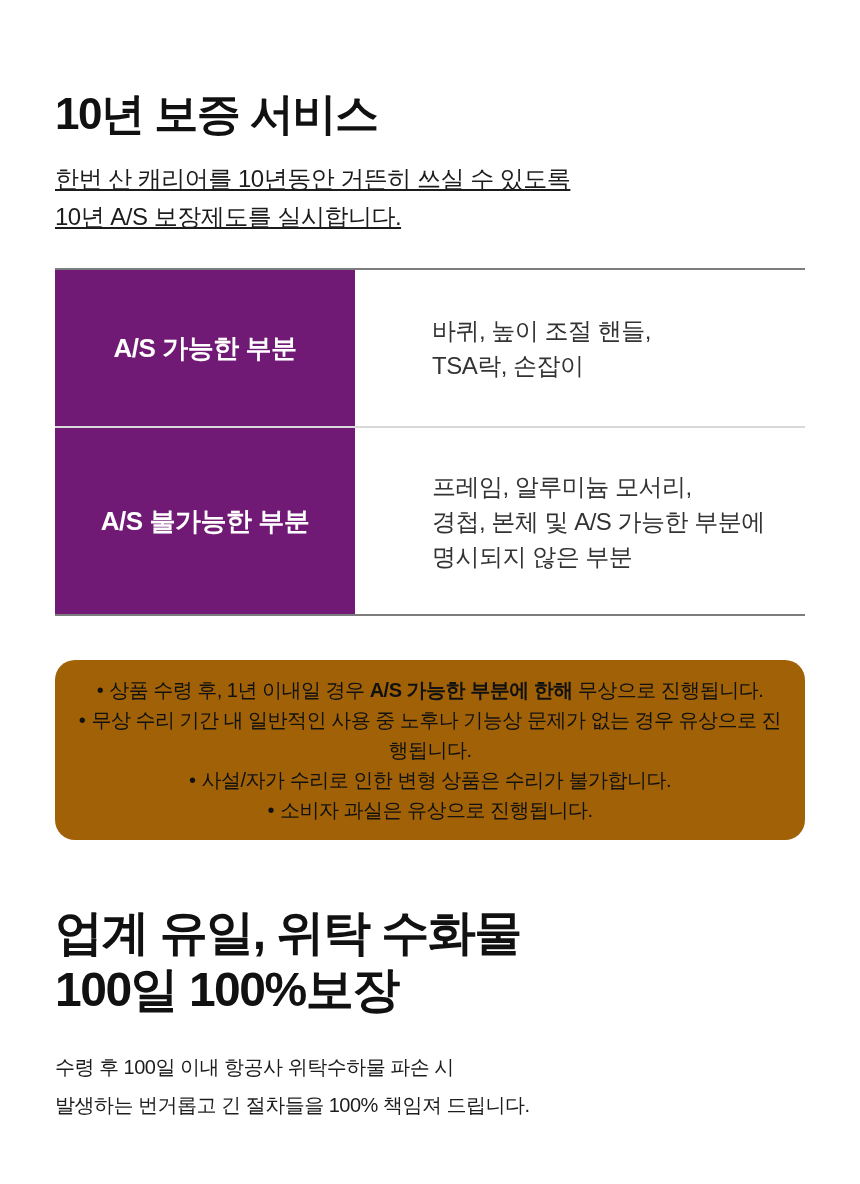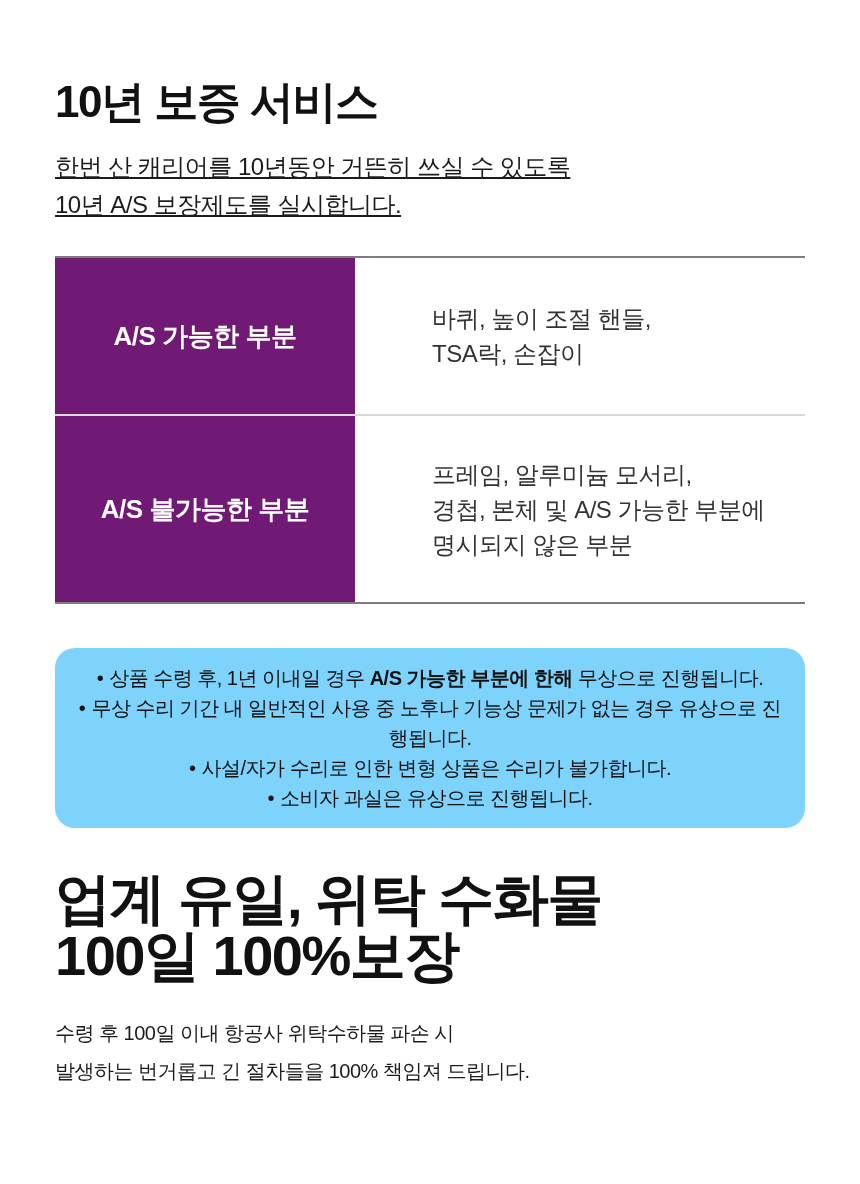--- a/index.html
+++ b/index.html
@@ -8,21 +8,21 @@
     font-family: "Liberation Sans", "DejaVu Sans", sans-serif;
     color:#111111;
   }
   .page {
     position:relative;
     width:860px;
     height:1184px;
     background:#ffffff;
     overflow:hidden;
   }
-  .inner { padding:4px 55px; }
+  .inner { padding:16px 55px; }
 
   
   .sec1-title {
     padding-top:74px;
     font-size:44px;
     line-height:48px;
     font-weight:800;
     letter-spacing:-1.5px;
     color:#111111;
   }
@@ -70,38 +70,38 @@
     font-size:24px;
     line-height:35px;
     letter-spacing:-0.5px;
     color:#333333;
     background:#ffffff;
   }
 
   
   .note-box {
     margin-top:44px;
-    background:#7dd3fc;
+    background:#a16207;
     border-radius:20px;
     padding:15px 20px;
     text-align:center;
   }
   .note-line {
     font-size:20px;
     line-height:30px;
     letter-spacing:-0.5px;
     color:#111111;
   }
   .note-line .bullet { margin-right:6px; }
   .note-line b { font-weight:700; }
 
   
   .sec2-title {
-    margin-top:42px;
-    font-size:56px;
+    margin-top:64px;
+    font-size:48px;
     line-height:57px;
     font-weight:800;
     letter-spacing:-1.5px;
     color:#111111;
   }
   .sec2-desc {
     margin-top:30px;
     font-size:20px;
     line-height:38px;
     letter-spacing:-0.5px;

